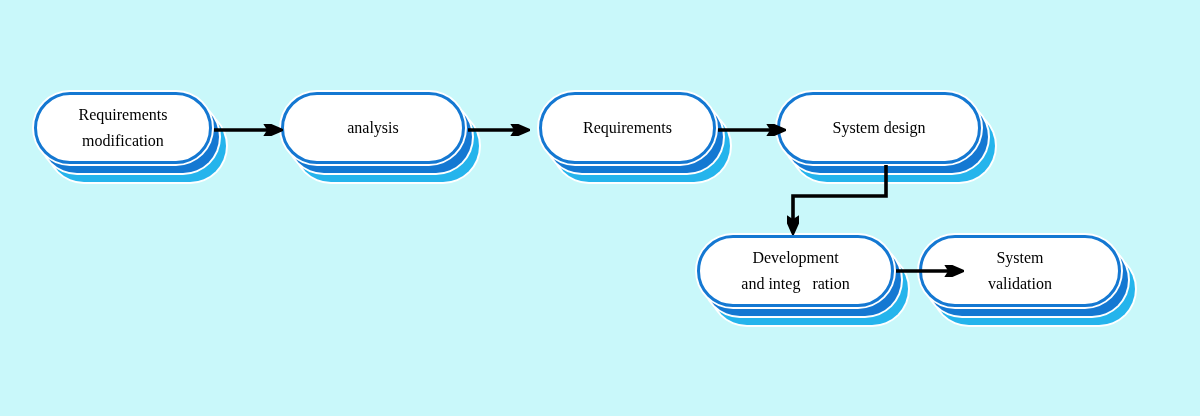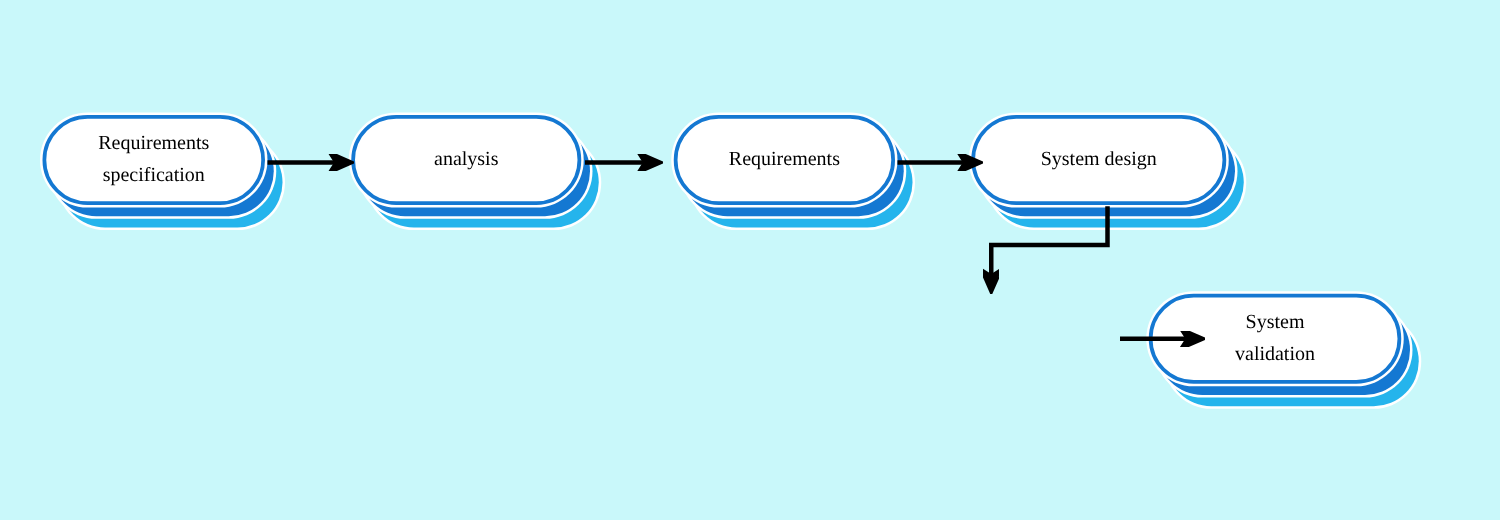--- a/index.html
+++ b/index.html
@@ -73,21 +73,21 @@
     <path d="M718,130 L782,130" marker-end="url(#ah)"></path>
     <path d="M886,165 L886,196 L793,196 L793,231" marker-end="url(#ah)"></path>
     <path d="M896,271 L960,271" marker-end="url(#ah)"></path>
   </svg>
 
   <div class="node" style="left:34px; top:92px; width:178px; height:72px;">
     <div class="layer s2"></div>
     <div class="layer s1"></div>
     <div class="layer face">
       <span class="nline">Requirements</span>
-      <span class="nline">specification</span>
+      <span class="nline">modification</span>
     </div>
   </div>
 
   <div class="node" style="left:281px; top:92px; width:184px; height:72px;">
     <div class="layer s2"></div>
     <div class="layer s1"></div>
     <div class="layer face">
       <span class="nline">analysis</span>
     </div>
   </div>
@@ -101,20 +101,28 @@
   </div>
 
   <div class="node" style="left:777px; top:92px; width:204px; height:72px;">
     <div class="layer s2"></div>
     <div class="layer s1"></div>
     <div class="layer face">
       <span class="nline">System design</span>
     </div>
   </div>
 
+  <div class="node" style="left:697px; top:235px; width:197px; height:72px;">
+    <div class="layer s2"></div>
+    <div class="layer s1"></div>
+    <div class="layer face">
+      <span class="nline">Development</span>
+      <span class="nline">and integ   ration</span>
+    </div>
+  </div>
 
   <div class="node" style="left:919px; top:235px; width:202px; height:72px;">
     <div class="layer s2"></div>
     <div class="layer s1"></div>
     <div class="layer face">
       <span class="nline">System</span>
       <span class="nline">validation</span>
     </div>
   </div>
 

